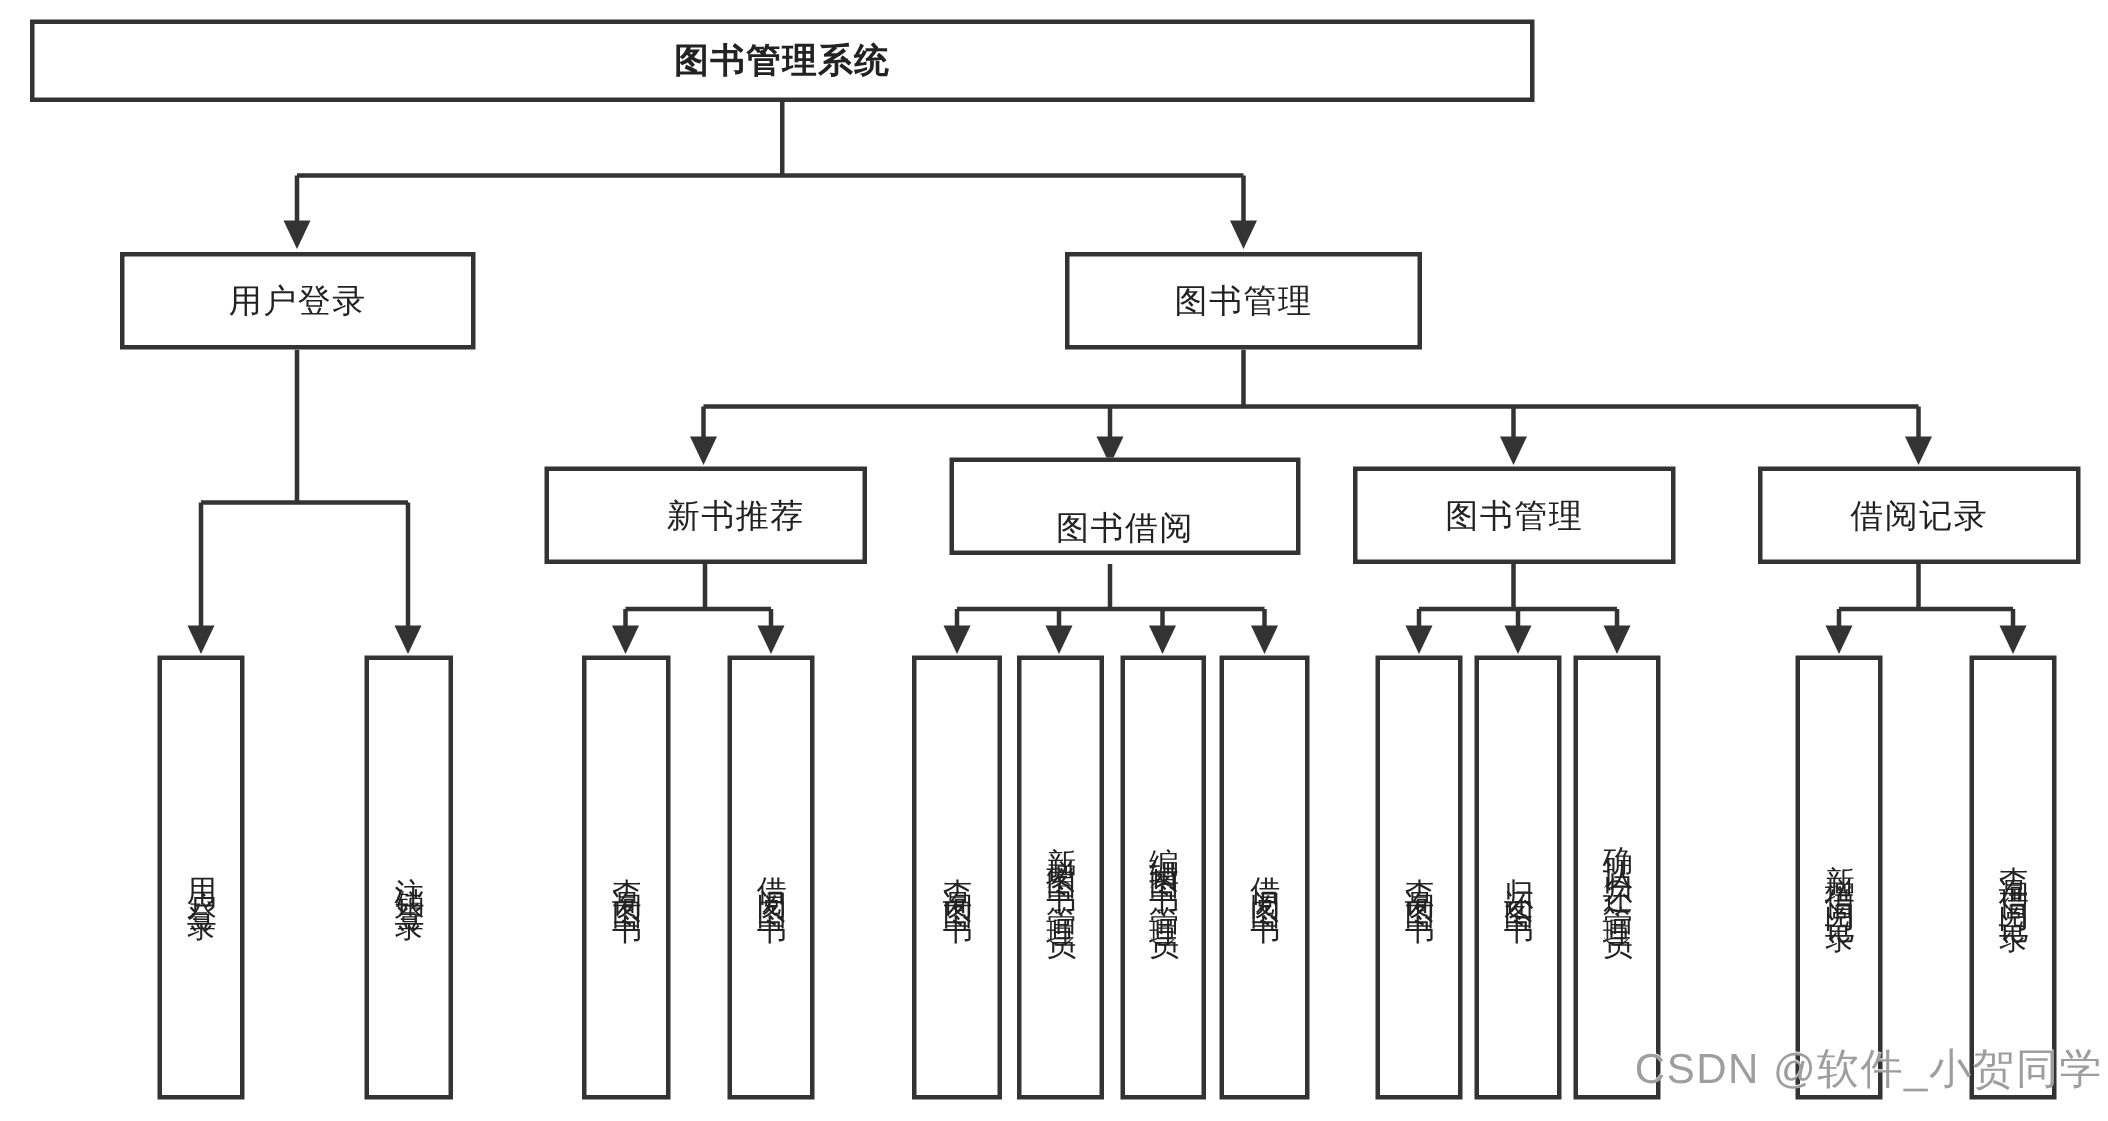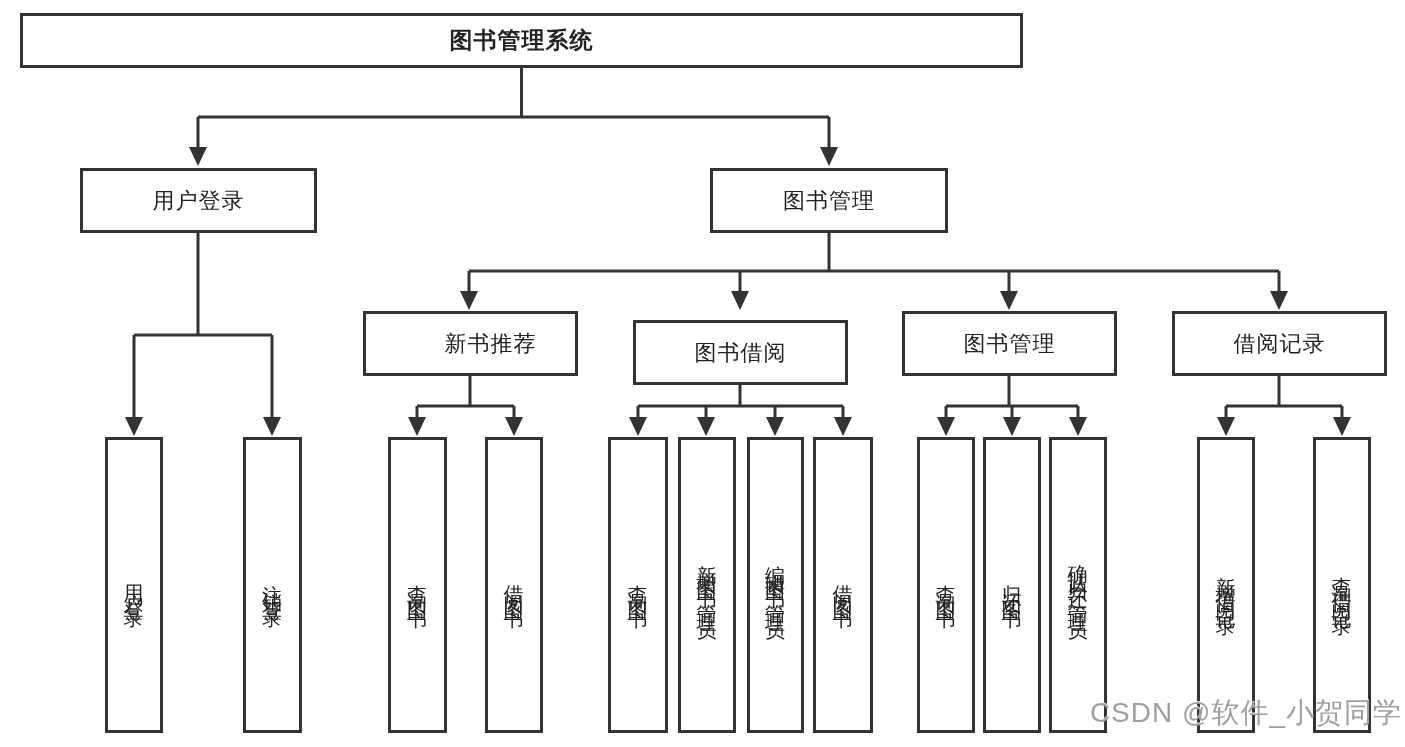--- a/index.html
+++ b/index.html
@@ -157,21 +157,21 @@
   <div class="node lvl" style="left:80px; top:168px; width:237px; height:65px;">
     <span>用户登录</span>
   </div>
   <div class="node lvl" style="left:710px; top:168px; width:238px; height:65px;">
     <span>图书管理</span>
   </div>
 
   <div class="node lvl" style="left:363px; top:311px; width:215px; height:65px;padding-left:40px;">
     <span>新书推荐</span>
   </div>
-  <div class="node lvl" style="left:633px; top:320px; width:215px; height:65px;">
+  <div class="node lvl" style="left:633px; top:305px; width:234px; height:65px;align-items:flex-end;">
     <span>图书借阅</span>
   </div>
   <div class="node lvl" style="left:902px; top:311px; width:215px; height:65px;">
     <span>图书管理</span>
   </div>
   <div class="node lvl" style="left:1172px; top:311px; width:215px; height:65px;">
     <span>借阅记录</span>
   </div>
 
   <div class="leaf" style="left:105px; width:58px;">

